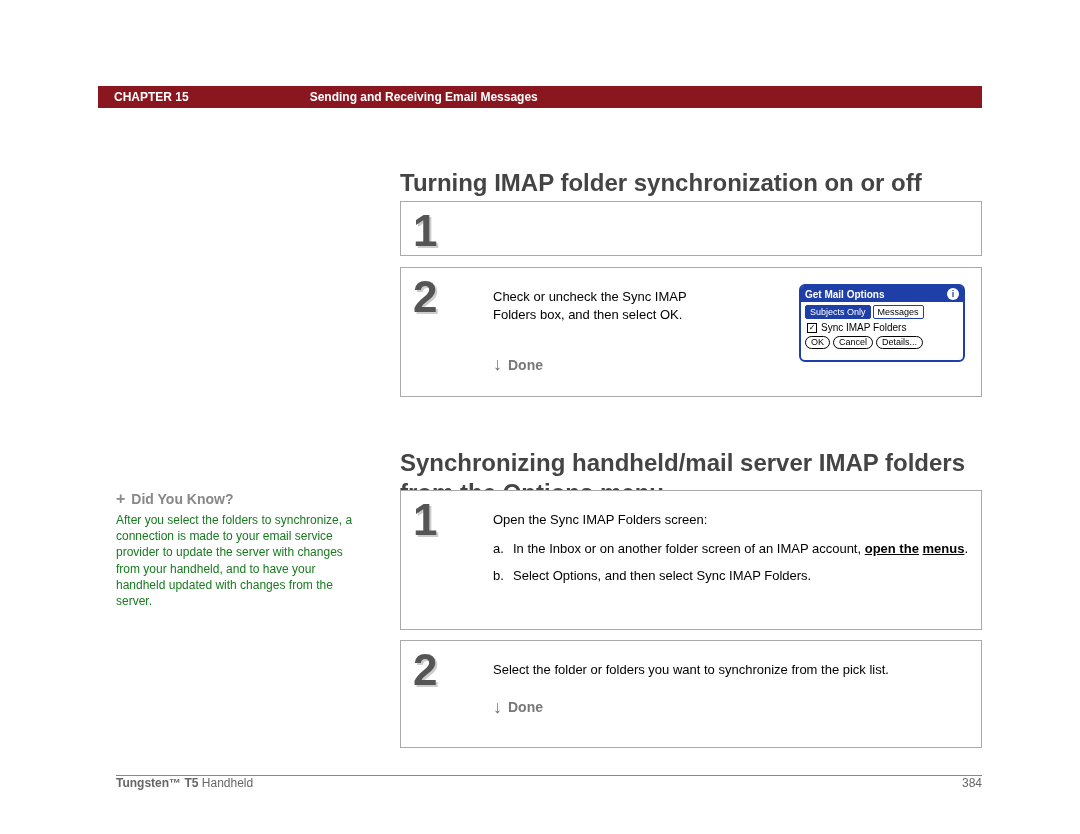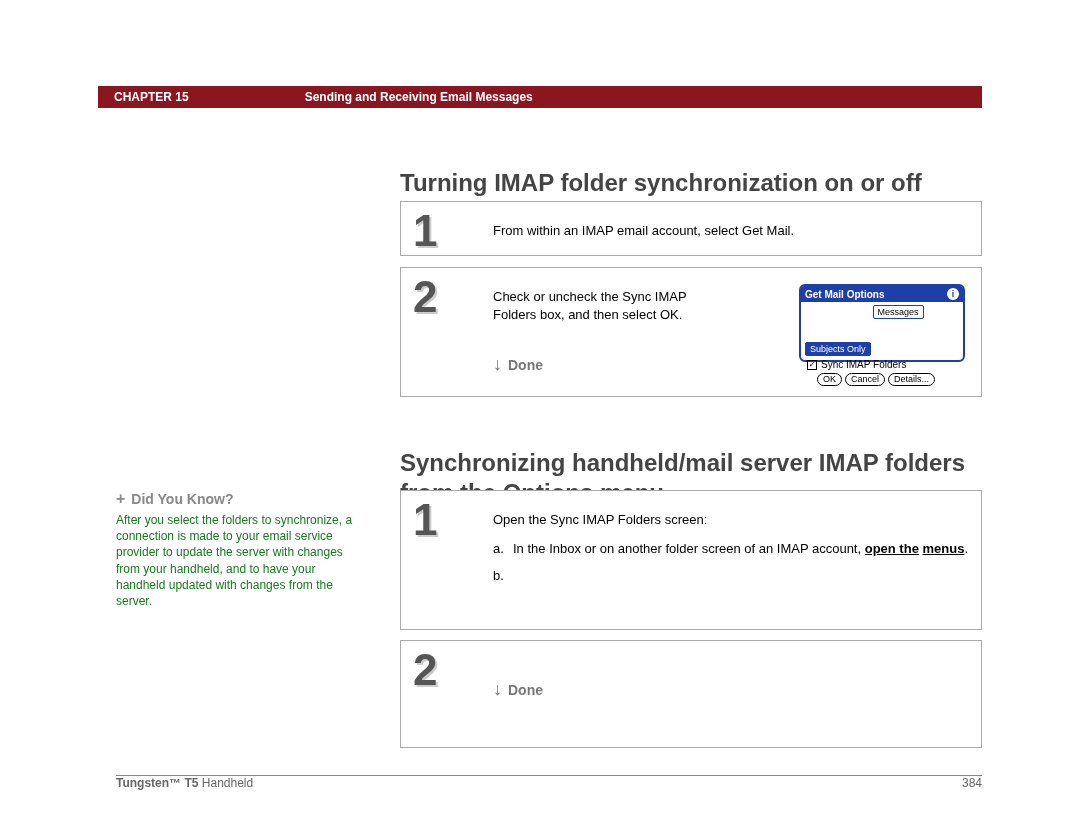--- a/index.html
+++ b/index.html
@@ -16,23 +16,24 @@
     top: 86px;
     left: 98px;
     width: 884px;
     height: 22px;
     background: #8a1720;
     color: #fff;
     font-size: 12px;
     font-weight: bold;
     display: flex;
     align-items: center;
+    gap: 33px;
   }
   .header-bar .chapter { margin-left: 16px; }
-  .header-bar .title { margin-left: 116px; }
+  .header-bar .title { margin-left: 88px; }
   .left-col {
     position: absolute;
     left: 116px;
     width: 240px;
   }
   .did-you-know { top: 490px; }
   .dyk-head { color:#888; font-weight:bold; font-size:14px; margin-bottom:4px; display:flex; align-items:center; }
   .dyk-head .plus { color:#888; font-size:16px; font-weight:bold; margin-right:6px; }
   .dyk-body { font-size:12px; line-height:1.35; }
   .dyk-body span { color:#177a1f; }
@@ -69,40 +70,39 @@
     background:#1e3fa8; color:#fff;
     height:16px; display:flex; align-items:center; justify-content:space-between;
     padding:0 4px; font-weight:bold; border-radius:3px 3px 0 0;
   }
   .palm-title .info {
     width:12px; height:12px; border-radius:50%; background:#fff; color:#1e3fa8;
     display:flex; align-items:center; justify-content:center; font-size:9px; font-weight:bold;
   }
   .palm-tabs { display:flex; margin:3px 4px; gap:2px; }
   .palm-tab { border:1px solid #1e3fa8; padding:0 4px; height:14px; line-height:12px; font-size:9px; border-radius:2px; }
-  .palm-tab.active { background:#1e3fa8; color:#fff;margin-top:37px; }
+  .palm-tab.active { background:#1e3fa8; color:#fff; }
   .palm-check { display:flex; align-items:center; margin:2px 6px; gap:4px; }
   .palm-check .box { width:10px; height:10px; border:1px solid #000; display:flex; align-items:center; justify-content:center; font-size:8px; }
-  .palm-buttons { display:flex; gap:3px; margin:3px 16px; }
+  .palm-buttons { display:flex; gap:3px; margin:3px 4px; }
   .palm-btn { border:1px solid #000; border-radius:8px; padding:0 5px; height:13px; line-height:11px; font-size:9px; background:#fff; }
   .footer { position:absolute; top:775px; left:116px; width:866px; border-top:1px solid #888; padding-top:0; font-size:12px; color:#666; display:flex; justify-content:space-between; }
 </style>
 </head>
 <body>
 
 <div class="header-bar">
   <span class="chapter">CHAPTER 15</span>
   <span class="title">Sending and Receiving Email Messages</span>
 </div>
 
 <div class="main-col section-title title1">Turning IMAP folder synchronization on or off</div>
 
 <div class="step-frame" style="top:201px; left:400px; width:582px; height:55px;">
   <div class="step-number">1</div>
-  <div class="step-text" style="position:absolute; left:92px; top:20px; right:20px;">From within an IMAP email account, select Get Mail.</div>
 </div>
 
 <div class="step-frame" style="top:267px; left:400px; width:582px; height:130px;">
   <div class="step-number">2</div>
   <div class="step-text" style="position:absolute; left:92px; top:20px; width:230px;">Check or uncheck the Sync IMAP Folders box, and then select OK.</div>
   <div class="done-label" style="position:absolute; left:92px; top:68px;">
     <span class="arrow">↓</span>
     <span>Done</span>
   </div>
 
@@ -145,28 +145,30 @@
     <div class="step-text">Open the Sync IMAP Folders screen:</div>
     <div class="sub-list">
       <div class="item">
         <span class="letter">a.</span>
         <span>
           <span>In the Inbox or on another folder screen of an IMAP account, </span><span class="link-text">open the</span> <span class="link-text">menus</span><span>.</span>
         </span>
       </div>
       <div class="item">
         <span class="letter">b.</span>
+        <span>Select Options, and then select Sync IMAP Folders.</span>
       </div>
     </div>
   </div>
 </div>
 
 <div class="step-frame" style="top:640px; left:400px; width:582px; height:108px;">
   <div class="step-number">2</div>
   <div style="position:absolute; left:92px; top:20px; right:20px;">
+    <div class="step-text">Select the folder or folders you want to synchronize from the pick list.</div>
     <div class="done-label">
       <span class="arrow">↓</span>
       <span>Done</span>
     </div>
   </div>
 </div>
 
 <div class="footer">
   <span>
     <b>Tungsten™ T5</b><span> Handheld</span>

